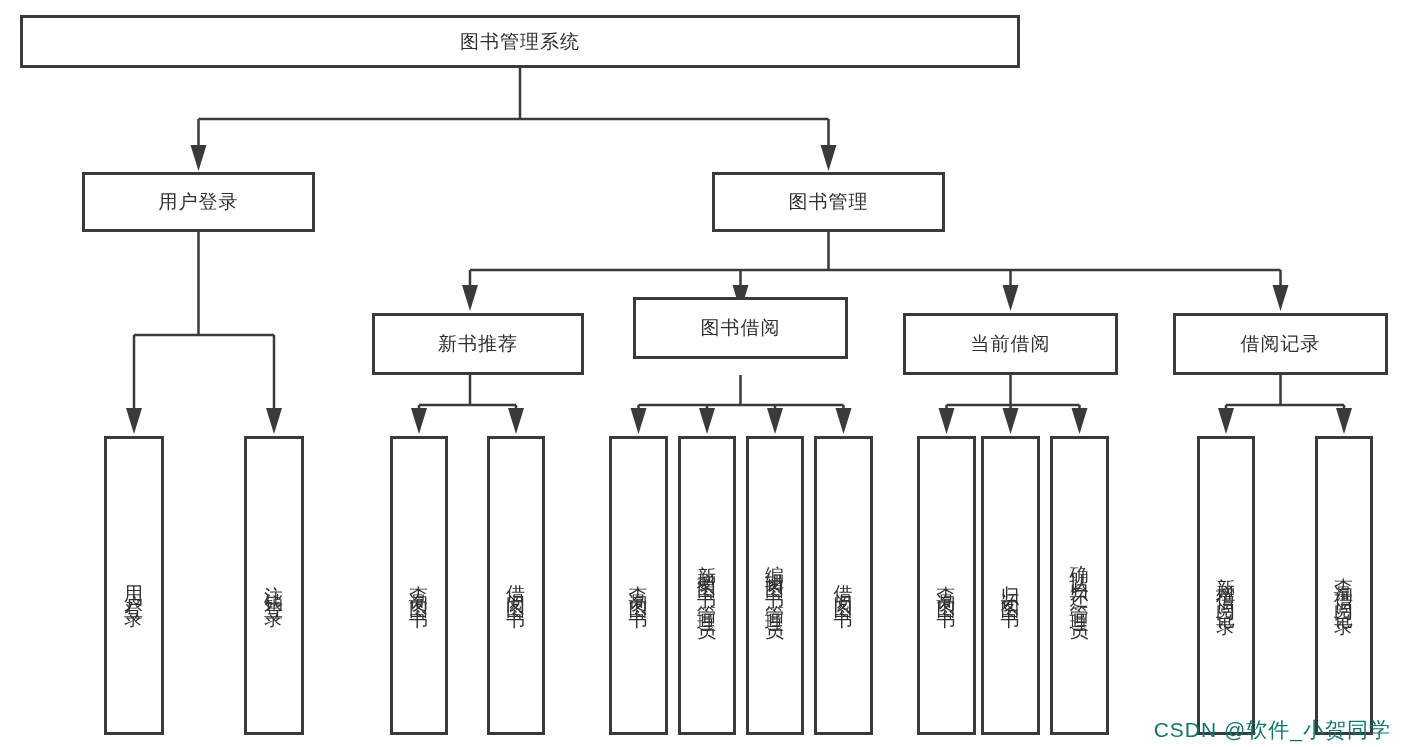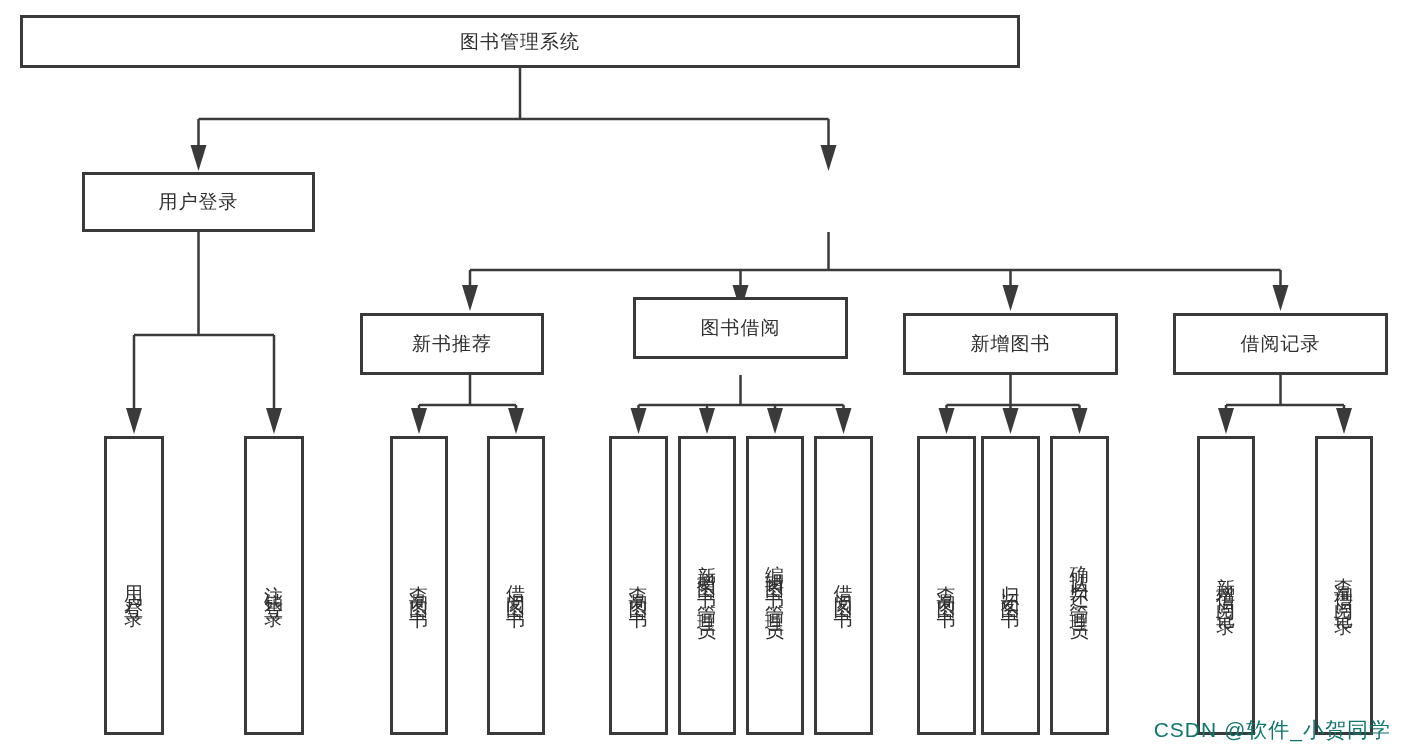--- a/index.html
+++ b/index.html
@@ -40,21 +40,21 @@
     letter-spacing: 8px;
     line-height: 1;
     white-space: nowrap;
   }
   
   .n-root        { left: 20px;   top: 15px;  width: 1000px; height: 53px; }
   
   .n-user-login  { left: 82px;   top: 172px; width: 233px;  height: 60px; }
   .n-book-mgmt   { left: 712px;  top: 172px; width: 233px;  height: 60px; }
   
-  .n-new-book    { left: 360px;  top: 313px; width: 184px;  height: 62px; }
+  .n-new-book    { left: 372px;  top: 313px; width: 212px;  height: 62px; }
   .n-borrow      { left: 633px;  top: 297px; width: 215px;  height: 62px; }
   .n-current     { left: 903px;  top: 313px; width: 215px;  height: 62px; }
   .n-records     { left: 1173px; top: 313px; width: 215px;  height: 62px; }
   
   .leaf { top: 436px; height: 299px; }
   .l-ul-1 { left: 104px;  width: 60px; }
   .l-ul-2 { left: 244px;  width: 60px; }
   .l-nb-1 { left: 390px;  width: 58px; }
   .l-nb-2 { left: 487px;  width: 58px; }
   .l-bb-1 { left: 609px;  width: 59px; }
@@ -125,29 +125,32 @@
     </g>
   </svg>
 
   <div class="node n-root">
     <span class="h-label">图书管理系统</span>
   </div>
 
   <div class="node n-user-login">
     <span class="h-label">用户登录</span>
   </div>
+  <div class="node n-book-mgmt">
+    <span class="h-label">图书管理</span>
+  </div>
 
   <div class="node n-new-book">
     <span class="h-label">新书推荐</span>
   </div>
   <div class="node n-borrow">
     <span class="h-label">图书借阅</span>
   </div>
   <div class="node n-current">
-    <span class="h-label">新增图书</span>
+    <span class="h-label">当前借阅</span>
   </div>
   <div class="node n-records">
     <span class="h-label">借阅记录</span>
   </div>
 
   <div class="node leaf l-ul-1">
     <span class="v-label">用户登录</span>
   </div>
   <div class="node leaf l-ul-2">
     <span class="v-label">注销登录</span>

